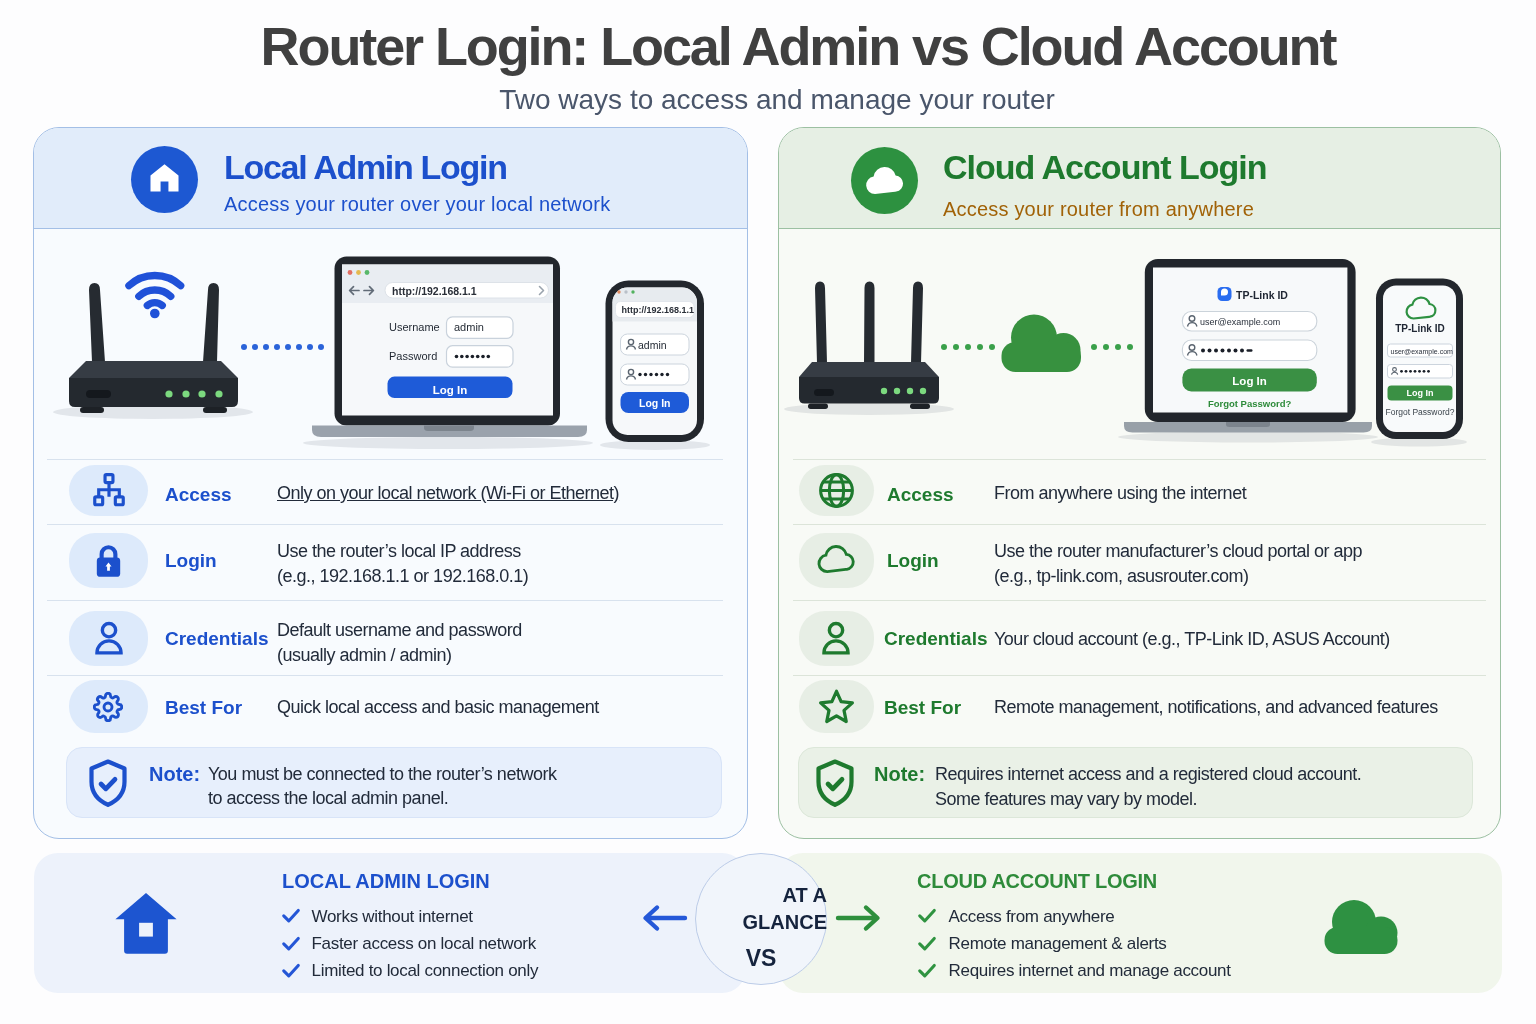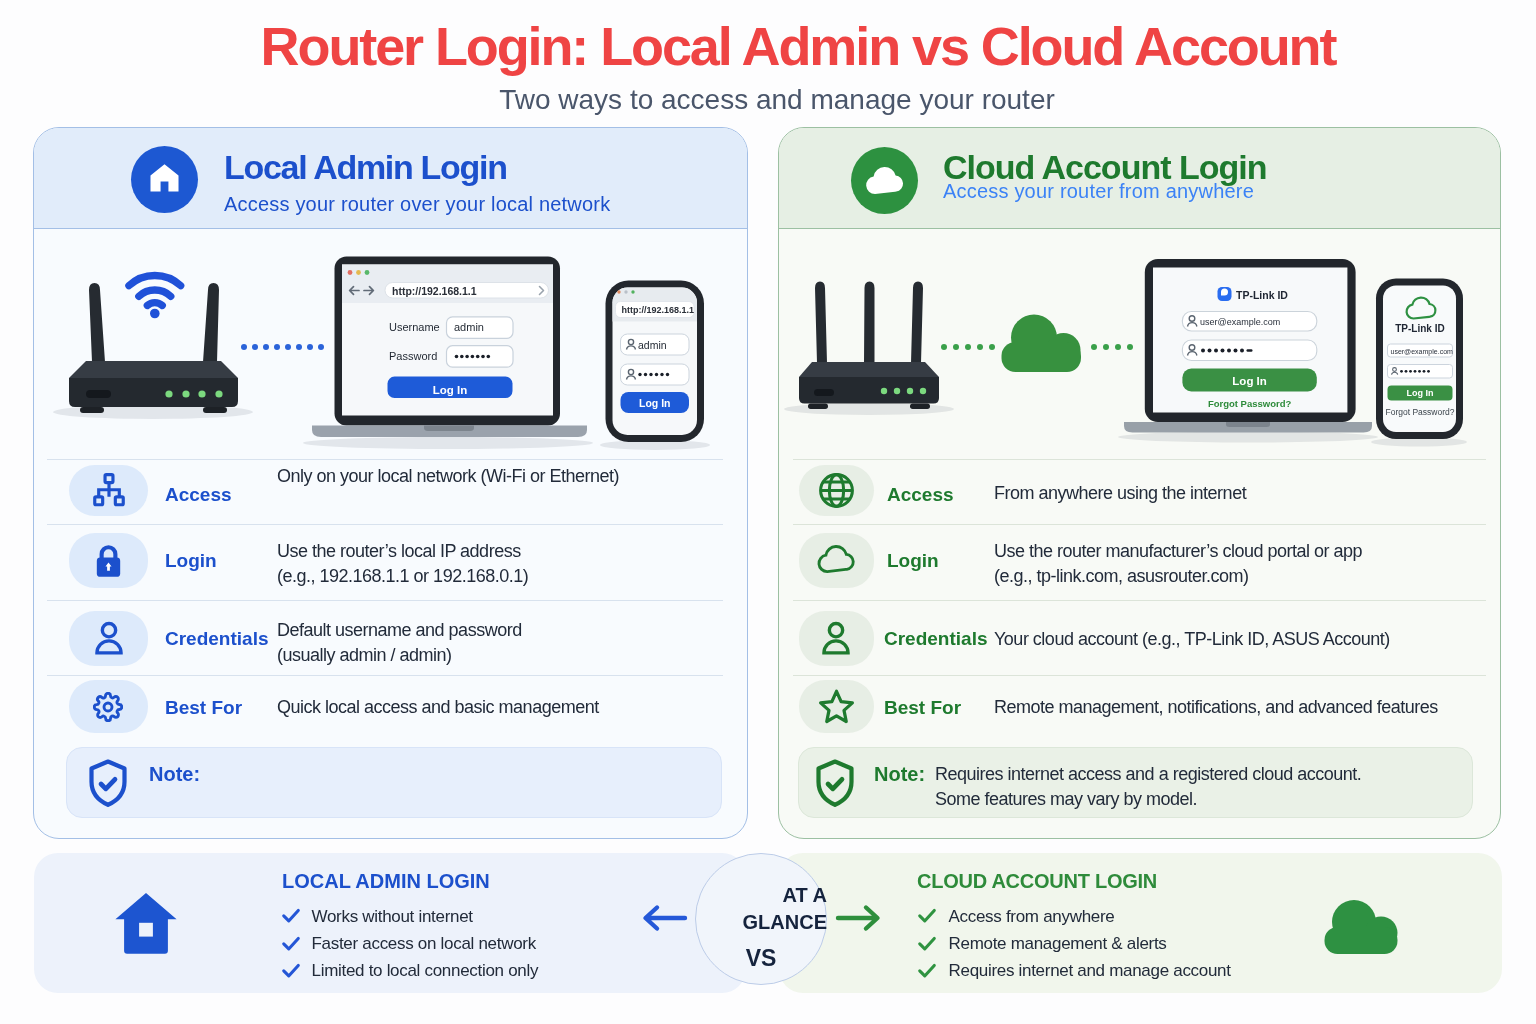--- a/index.html
+++ b/index.html
@@ -30,21 +30,21 @@
   .bbar{position:absolute;top:853px;height:140px;border-radius:24px;}
   .bbar-blue{left:34px;width:712px;background:#edf2fb;}
   .bbar-green{left:779px;width:723px;background:#f1f6ec;}
   .bhead{font-weight:bold;font-size:20px;line-height:20px;}
   .bitem{font-size:17px;color:#222b3a;line-height:17px;letter-spacing:-0.3px;}
 </style>
 </head>
 <body>
 <div id="stage">
 
-  <div class="abs" style="left:60px;right:0;top:19px;text-align:center;font-weight:bold;color:#ef4444;font-size:54px;line-height:54px;letter-spacing:-2.1px;">Router Login: Local Admin vs Cloud Account</div>
+  <div class="abs" style="left:60px;right:0;top:19px;text-align:center;font-weight:bold;color:#404040;font-size:54px;line-height:54px;letter-spacing:-2.1px;">Router Login: Local Admin vs Cloud Account</div>
   <div class="abs" style="left:18px;right:0;top:86px;text-align:center;color:#4a566b;font-size:28px;line-height:27px;">Two ways to access and manage your router</div>
 
   <div class="card card-blue">
       <div class="chead chead-blue"></div>
     </div>
   <div class="card card-green">
       <div class="chead chead-green"></div>
     </div>
 
   <div class="abs" style="left:131px;top:145.5px;width:67px;height:67px;border-radius:50%;background:#1d58d2;"></div>
@@ -52,21 +52,21 @@
     <path d="M3.8 10.3 L12 3.6 L20.2 10.3 L20.2 19.6 L14.3 19.6 L14.3 13.8 L9.7 13.8 L9.7 19.6 L3.8 19.6 Z" fill="#ffffff"></path>
   </svg>
   <div class="abs ctitle" style="left:224px;top:149.5px;color:#1c50cc;letter-spacing:-1.3px;">Local Admin Login</div>
   <div class="abs csub" style="left:224px;top:193.5px;color:#1c50cc;">Access your router over your local network</div>
 
   <div class="abs" style="left:851px;top:147px;width:67px;height:67px;border-radius:50%;background:#2d9140;"></div>
   <svg class="abs" style="left:862px;top:163px;" width="45" height="36" viewBox="0 0 38 30">
     <path d="M11 26 a7.5 7.5 0 0 1 -1.2 -14.9 a9.5 9.5 0 0 1 18.6 -0.7 a6.8 6.8 0 0 1 0.5 13.5 q-0.5 0.1 -1 0.1 z" fill="#ffffff"></path>
   </svg>
   <div class="abs ctitle" style="left:943px;top:149.5px;color:#1e7a2e;letter-spacing:-1px;">Cloud Account Login</div>
-  <div class="abs csub" style="left:943px;top:181px;color:#3b82f6;">Access your router from anywhere</div>
+  <div class="abs csub" style="left:943px;top:199px;color:#a16207;">Access your router from anywhere</div>
 
   <div class="divider div-blue" style="left:47px;top:459px;width:676px;"></div>
   <div class="divider div-blue" style="left:47px;top:524px;width:676px;"></div>
   <div class="divider div-blue" style="left:47px;top:600px;width:676px;"></div>
   <div class="divider div-blue" style="left:47px;top:675px;width:676px;"></div>
 
   <div class="iconbox ib-blue" style="left:69px;top:465px;width:79px;height:51px;"></div>
   <div class="iconbox ib-blue" style="left:69px;top:533px;width:79px;height:55px;"></div>
   <div class="iconbox ib-blue" style="left:69px;top:611px;width:79px;height:55px;"></div>
   <div class="iconbox ib-blue" style="left:69px;top:680px;width:79px;height:53px;"></div>
@@ -85,37 +85,38 @@
   <svg class="abs" style="left:92px;top:618px;" width="34" height="40" viewBox="0 0 24 28">
     <circle cx="12" cy="8.5" r="4.7" fill="none" stroke="#1c50cc" stroke-width="2.4"></circle>
     <path d="M3.5 24.5 a8.5 8.5 0 0 1 17 0 Z" fill="none" stroke="#1c50cc" stroke-width="2.4"></path>
   </svg>
   <svg class="abs" style="left:93px;top:692px;" width="30" height="30" viewBox="0 0 24 24" fill="none" stroke="#1c50cc" stroke-width="2.3">
     <circle cx="12" cy="12" r="3.2"></circle>
     <path d="M19.4 15a1.65 1.65 0 0 0 .33 1.82l.06.06a2 2 0 1 1-2.83 2.83l-.06-.06a1.65 1.65 0 0 0-1.82-.33 1.65 1.65 0 0 0-1 1.51V21a2 2 0 1 1-4 0v-.09A1.65 1.65 0 0 0 9 19.4a1.65 1.65 0 0 0-1.82.33l-.06.06a2 2 0 1 1-2.83-2.83l.06-.06a1.65 1.65 0 0 0 .33-1.82 1.65 1.65 0 0 0-1.51-1H3a2 2 0 1 1 0-4h.09A1.65 1.65 0 0 0 4.6 9a1.65 1.65 0 0 0-.33-1.82l-.06-.06a2 2 0 1 1 2.83-2.83l.06.06a1.65 1.65 0 0 0 1.82.33H9a1.65 1.65 0 0 0 1-1.51V3a2 2 0 1 1 4 0v.09a1.65 1.65 0 0 0 1 1.51 1.65 1.65 0 0 0 1.82-.33l.06-.06a2 2 0 1 1 2.83 2.83l-.06.06a1.65 1.65 0 0 0-.33 1.82V9a1.65 1.65 0 0 0 1.51 1H21a2 2 0 1 1 0 4h-.09a1.65 1.65 0 0 0-1.51 1z"></path>
   </svg>
 
   <div class="abs rowlabel" style="left:165px;top:485px;color:#1c50cc;">Access</div>
-  <div class="abs rowdesc" style="left:277px;top:464px;">Only on your local network (Wi-Fi or Ethernet)</div>
+  <div class="abs rowdesc" style="left:277px;top:481px;text-decoration:underline;">Only on your local network (Wi-Fi or Ethernet)</div>
 
   <div class="abs rowlabel" style="left:165px;top:551px;color:#1c50cc;">Login</div>
   <div class="abs rowdesc" style="left:277px;top:539px;">Use the router’s local IP address<br>(e.g., 192.168.1.1 or 192.168.0.1)</div>
 
   <div class="abs rowlabel" style="left:165px;top:629px;color:#1c50cc;">Credentials</div>
   <div class="abs rowdesc" style="left:277px;top:618px;">Default username and password<br>(usually admin / admin)</div>
 
   <div class="abs rowlabel" style="left:165px;top:698px;color:#1c50cc;">Best For</div>
   <div class="abs rowdesc" style="left:277px;top:695px;">Quick local access and basic management</div>
 
   <div class="notebox nb-blue" style="left:66px;top:747px;width:656px;height:71px;"></div>
   <svg class="abs" style="left:86px;top:757px;" width="44" height="53" viewBox="0 0 24 28">
     <path d="M12 2 L21 5.8 L21 13 c0 6.2 -3.9 10.3 -9 12.6 C6.9 23.3 3 19.2 3 13 L3 5.8 Z" fill="none" stroke="#1c50cc" stroke-width="2.3" stroke-linejoin="round"></path>
     <path d="M8.2 14.3 l2.6 2.6 l5 -5.2" fill="none" stroke="#1c50cc" stroke-width="2.6" stroke-linecap="round" stroke-linejoin="round"></path>
   </svg>
   <div class="abs rowlabel" style="left:149px;top:765px;color:#1c50cc;font-size:20px;">Note:</div>
+  <div class="abs notetext" style="left:208px;top:761.5px;">You must be connected to the router’s network<br>to access the local admin panel.</div>
 
   <div class="divider div-green" style="left:793px;top:459px;width:693px;"></div>
   <div class="divider div-green" style="left:793px;top:524px;width:693px;"></div>
   <div class="divider div-green" style="left:793px;top:600px;width:693px;"></div>
   <div class="divider div-green" style="left:793px;top:675px;width:693px;"></div>
 
   <div class="iconbox ib-green" style="left:799px;top:465px;width:75px;height:51px;"></div>
   <div class="iconbox ib-green" style="left:799px;top:533px;width:75px;height:55px;"></div>
   <div class="iconbox ib-green" style="left:799px;top:611px;width:75px;height:55px;"></div>
   <div class="iconbox ib-green" style="left:799px;top:680px;width:75px;height:53px;"></div>

